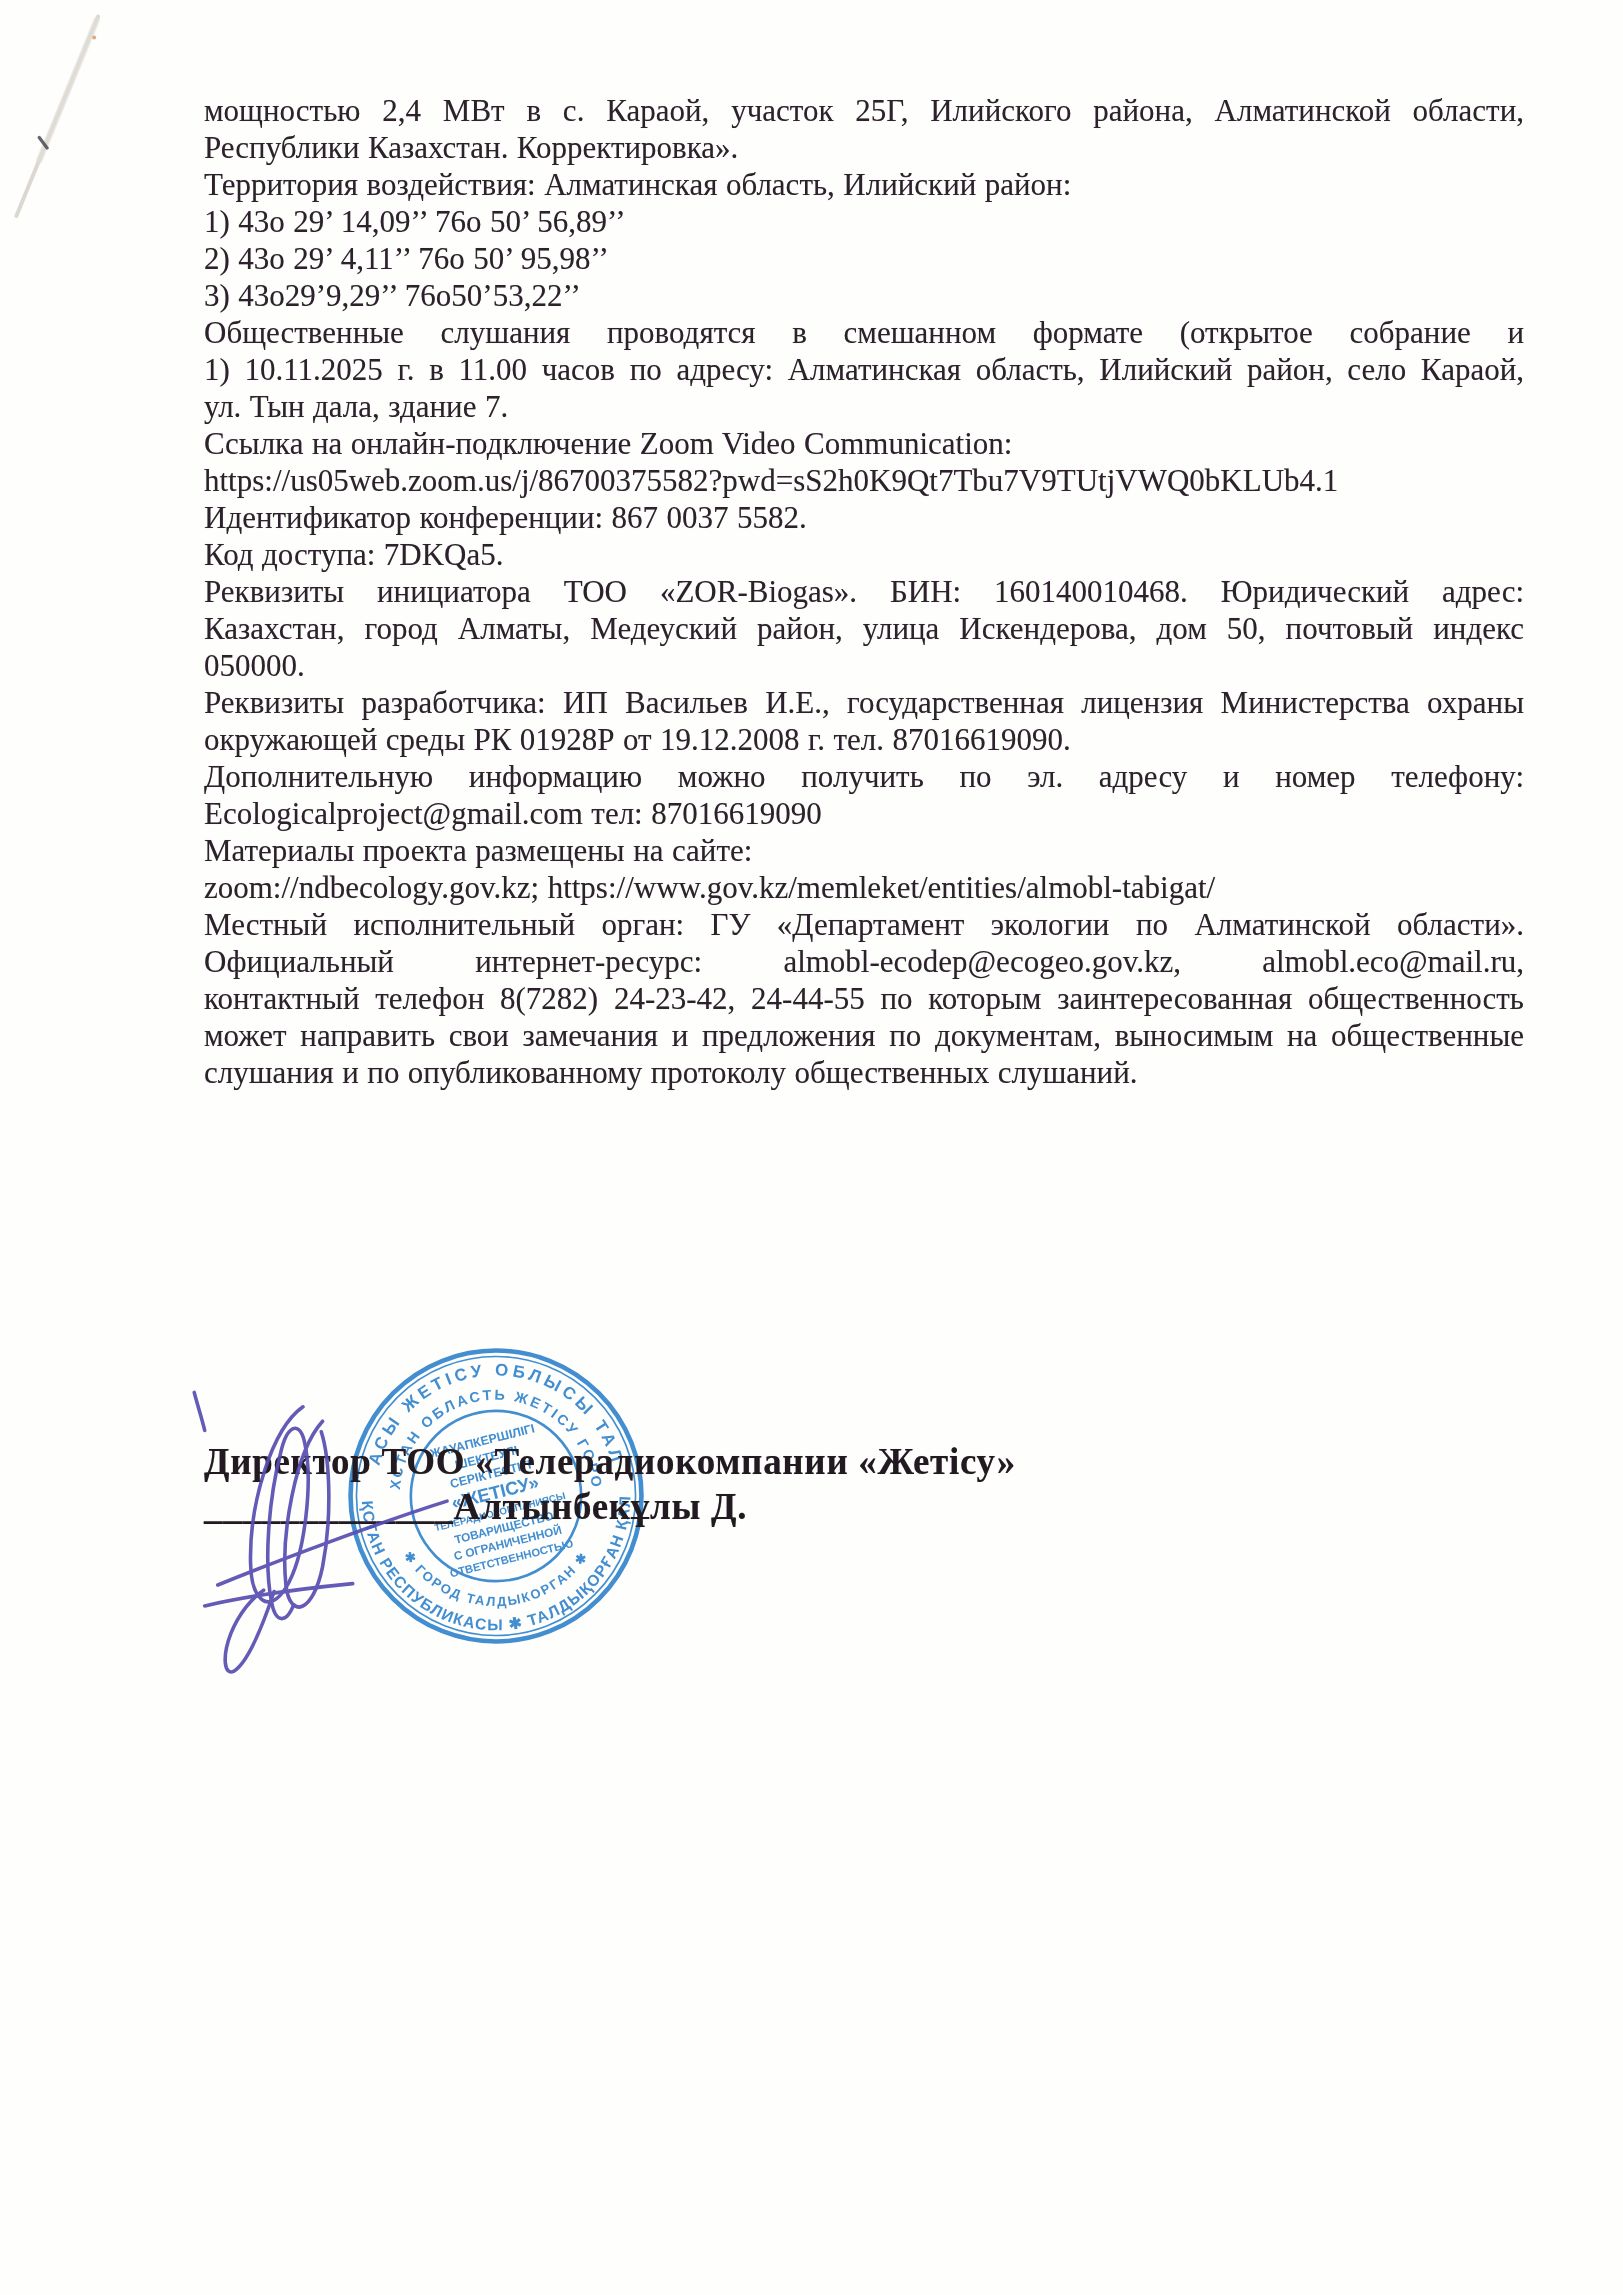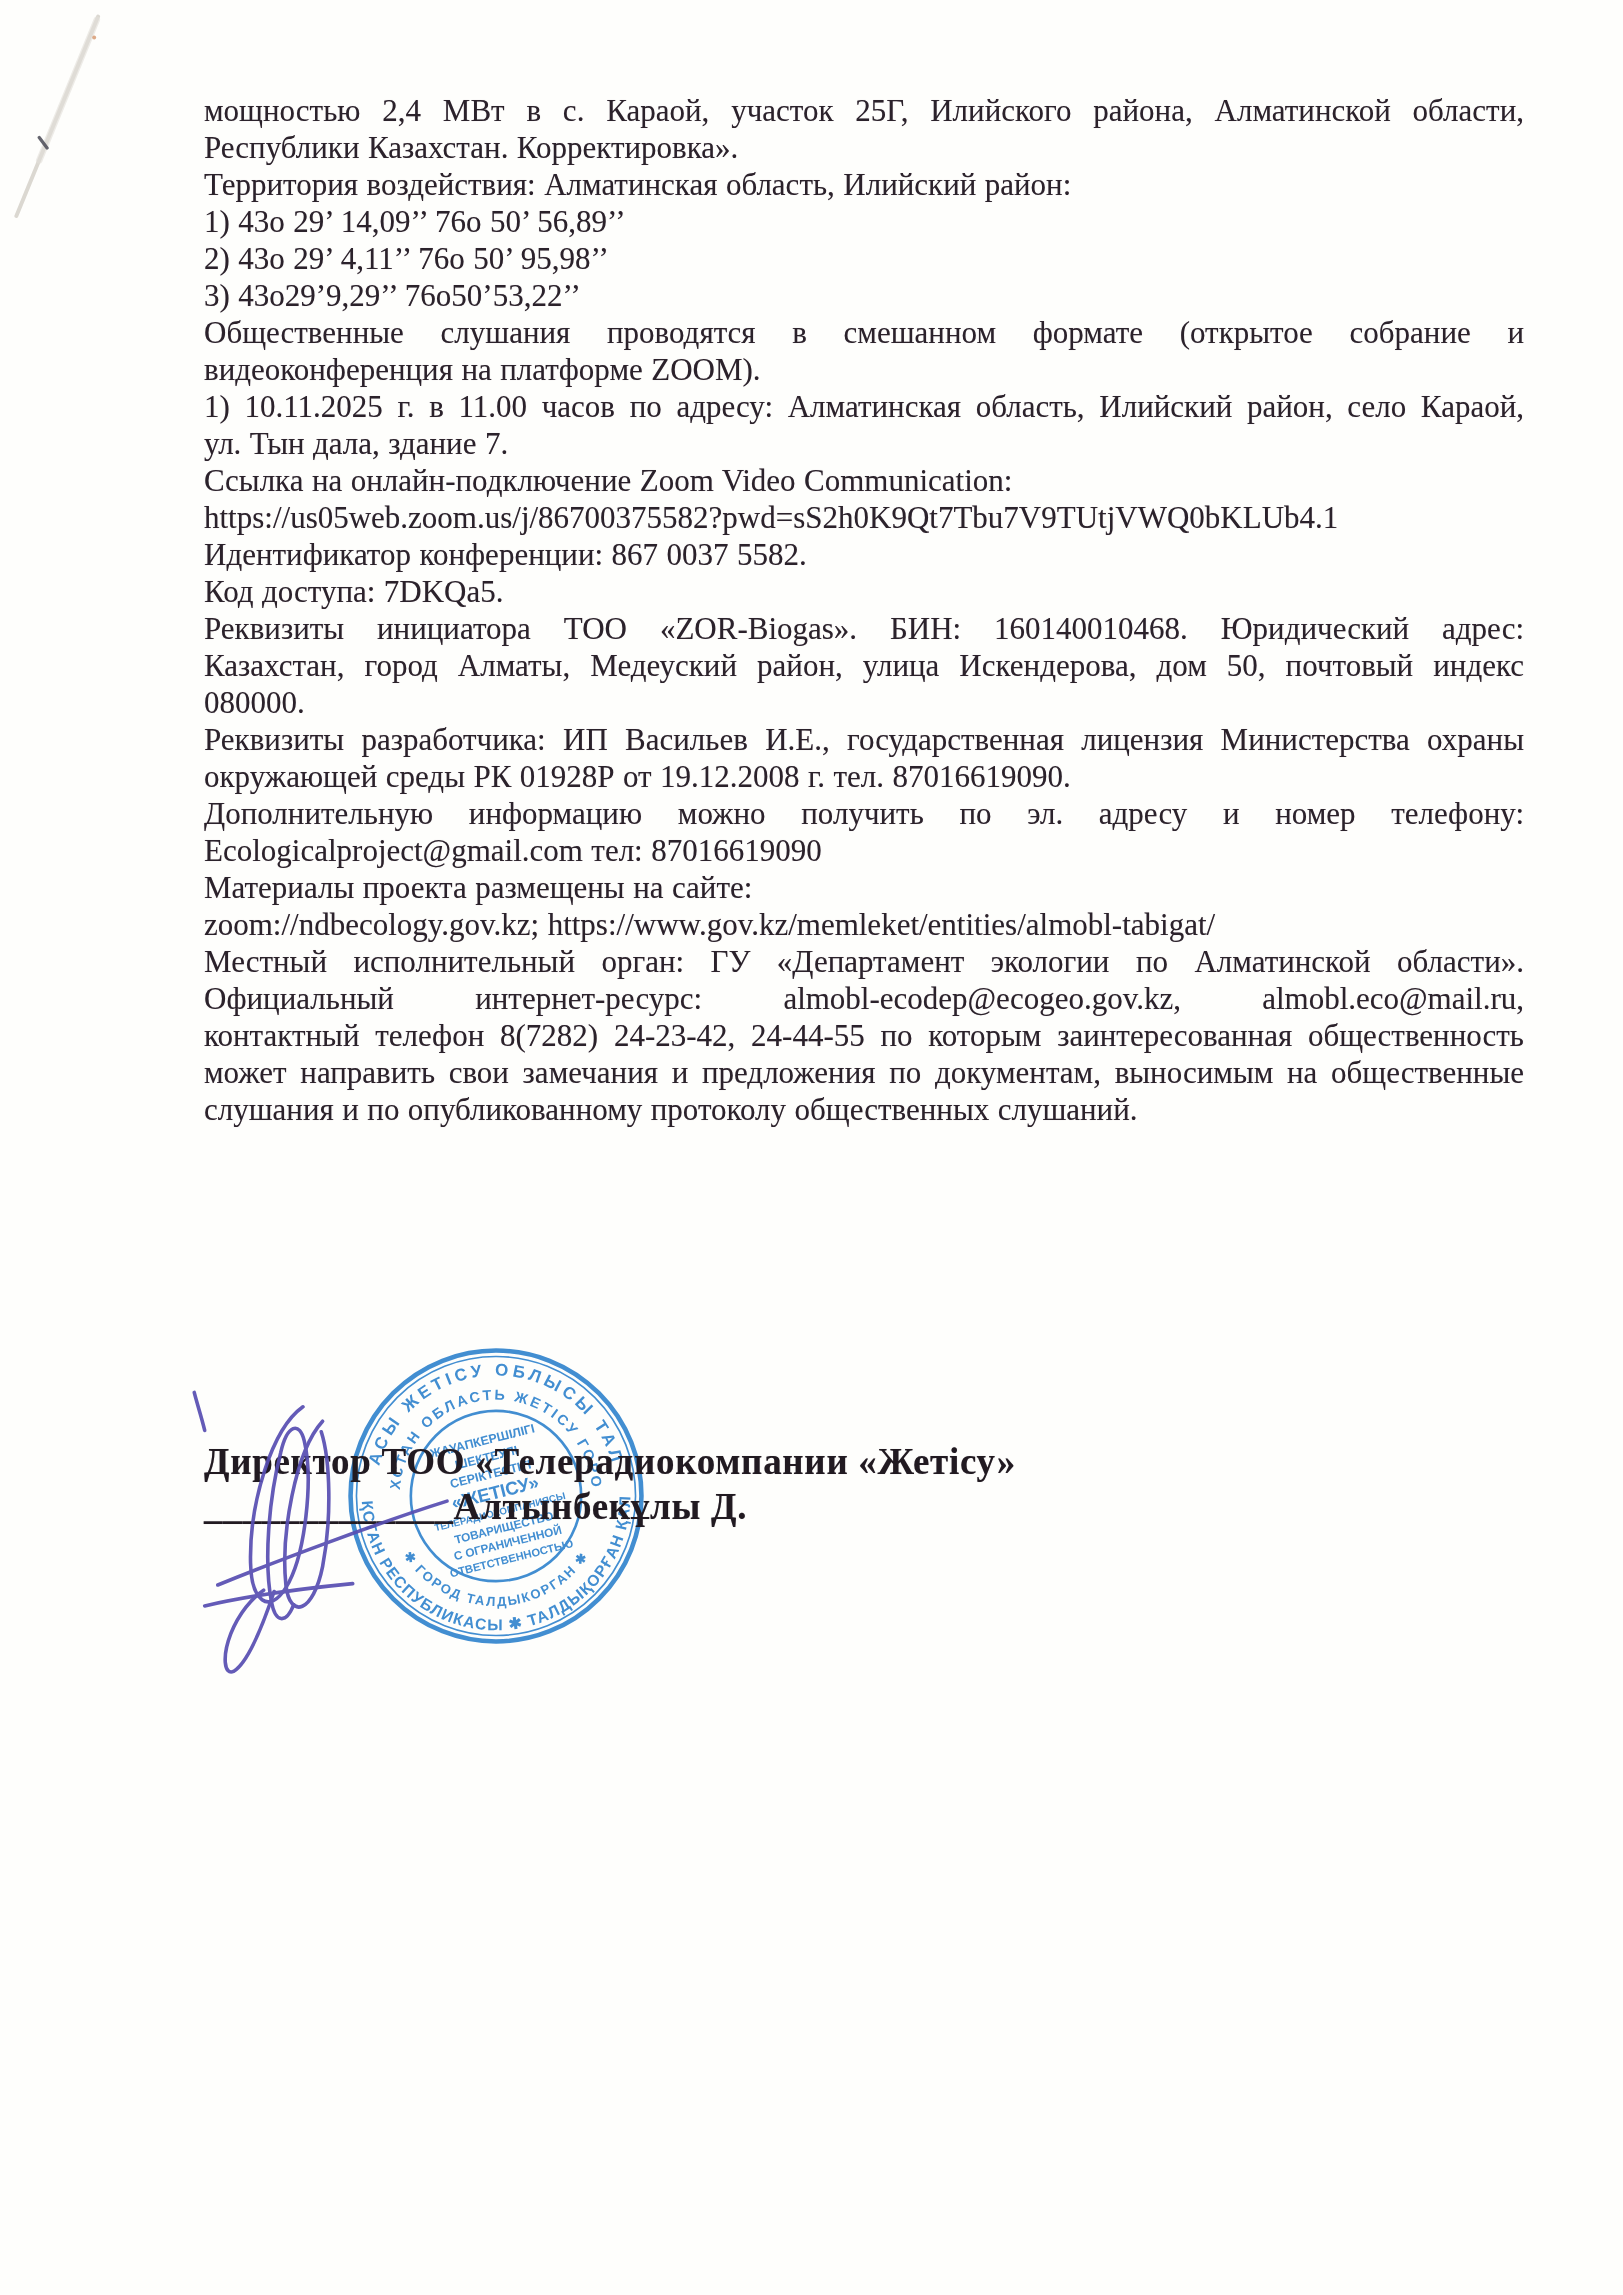--- a/index.html
+++ b/index.html
@@ -111,39 +111,38 @@
 
       <div class="line">1) 43о 29’ 14,09’’ 76о 50’ 56,89’’</div>
 
       <div class="line">2) 43о 29’ 4,11’’ 76о 50’ 95,98’’</div>
 
       <div class="line">3) 43о29’9,29’’ 76о50’53,22’’</div>
 
 
       <div class="line justify">Общественные слушания проводятся в смешанном формате (открытое собрание и</div>
 
-      <div class="line">видеоконференция на платформе ZOOM).</div>
 
       <div class="line justify">1) 10.11.2025 г. в 11.00 часов по адресу: Алматинская область, Илийский район, село Караой,</div>
 
       <div class="line">ул. Тын дала, здание 7.</div>
 
       <div class="line">Ссылка на онлайн-подключение Zoom Video Communication:</div>
 
       <div class="line">https://us05web.zoom.us/j/86700375582?pwd=sS2h0K9Qt7Tbu7V9TUtjVWQ0bKLUb4.1</div>
 
       <div class="line">Идентификатор конференции: 867 0037 5582.</div>
 
       <div class="line">Код доступа: 7DKQa5.</div>
 
       <div class="line justify">Реквизиты инициатора ТОО «ZOR-Biogas». БИН: 160140010468. Юридический адрес:</div>
 
       <div class="line justify">Казахстан, город Алматы, Медеуский район, улица Искендерова, дом 50, почтовый индекс</div>
 
-      <div class="line">080000.</div>
+      <div class="line">050000.</div>
 
       <div class="line justify">Реквизиты разработчика: ИП Васильев И.Е., государственная лицензия Министерства охраны</div>
 
       <div class="line">окружающей среды  РК 01928Р от 19.12.2008 г. тел. 87016619090.</div>
 
       <div class="line justify">Дополнительную информацию можно получить по эл. адресу и номер телефону:</div>
 
       <div class="line">Ecologicalproject@gmail.com тел: 87016619090</div>
 
       <div class="line">Материалы проекта размещены на сайте:</div>

